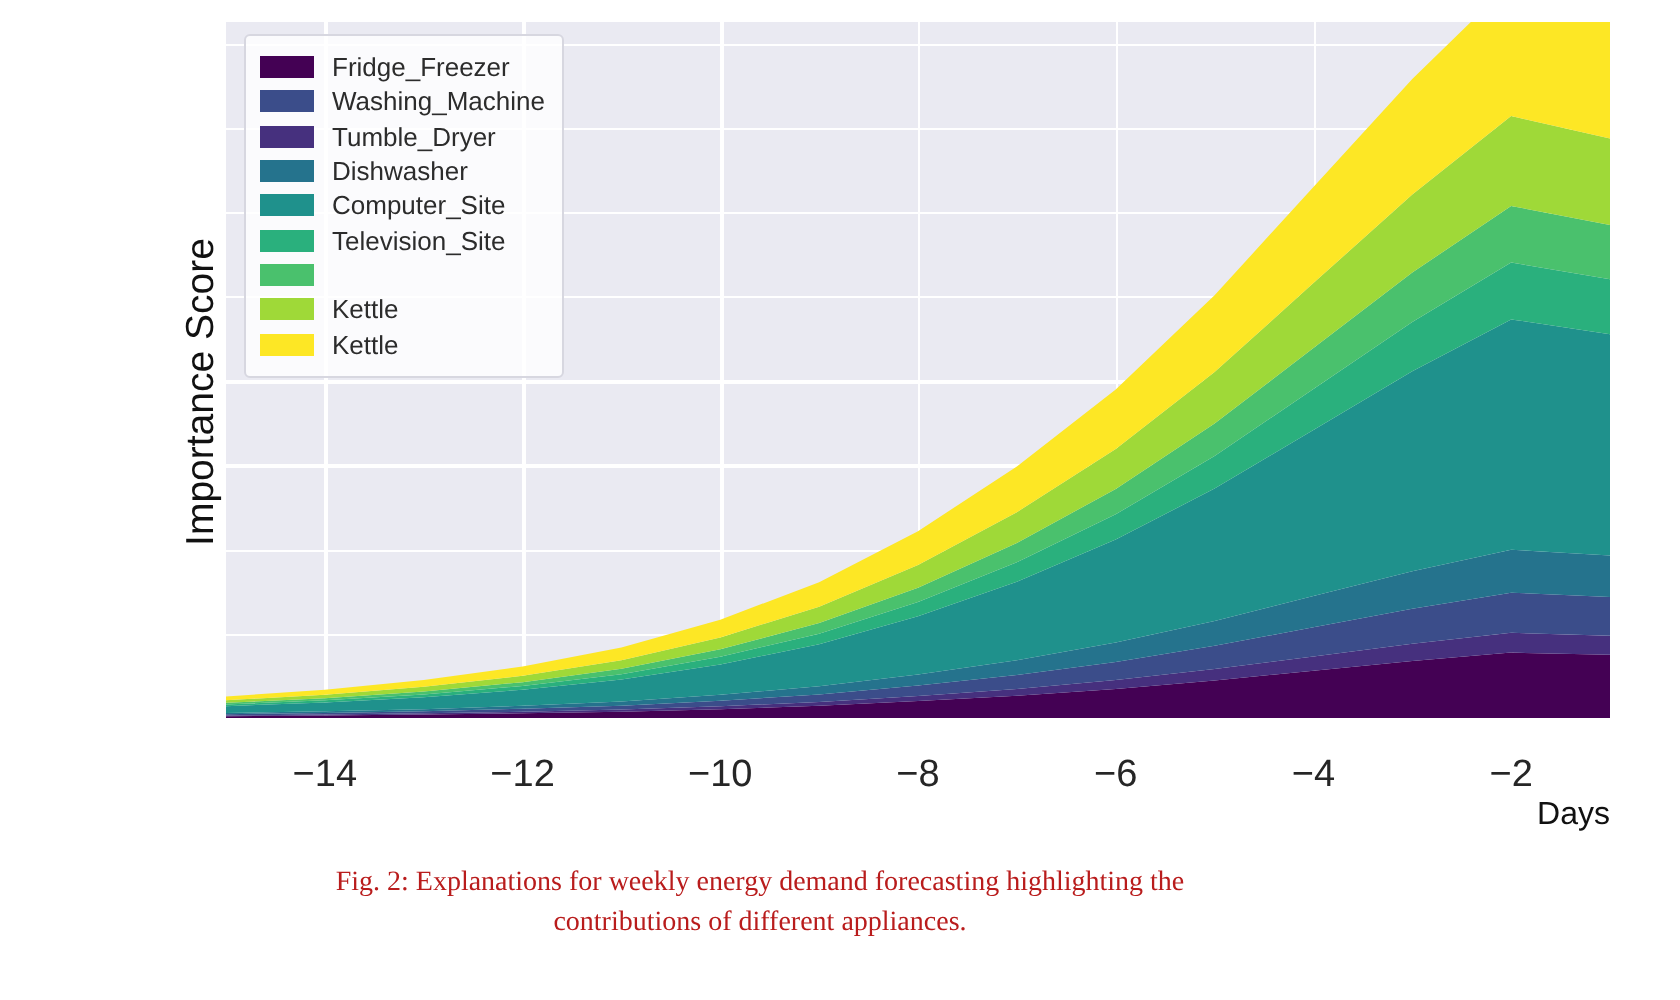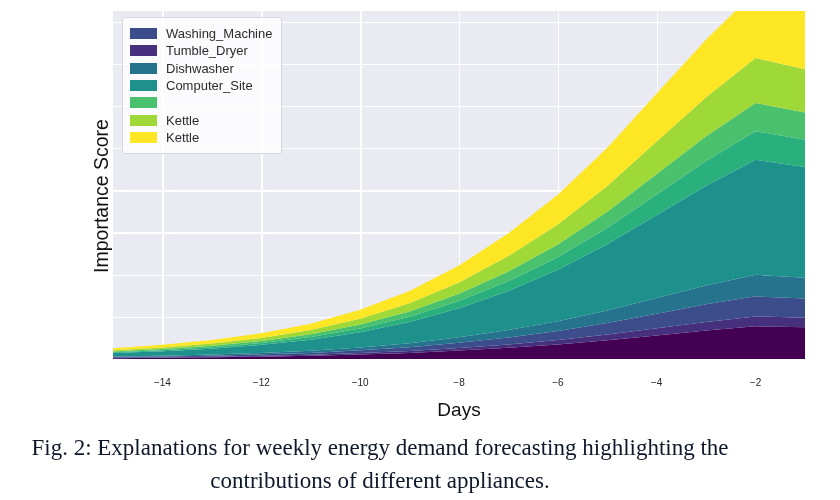--- a/index.html
+++ b/index.html
@@ -20,23 +20,23 @@
     width: 840px;
     height: 425px;
   }
   #caption {
     position: absolute;
     left: 0;
     top: 432px;
     width: 760px;
     text-align: center;
     font-family: "Liberation Serif", serif;
-    font-size: 23px;
+    font-size: 14px;
     line-height: 1.42;
-    color: #0f172a;
+    color: #b91c1c;
   }
   #caption .cap-line { display: block; }
 
   
   .plot-bg {
     position: absolute;
     left: 113px;
     top: 11px;
     width: 692px;
     height: 348px;
@@ -46,42 +46,42 @@
     position: absolute;
     background: #ffffff;
   }
   .grid-line-h { left: 0; width: 100%; height: 1.4px; }
   .grid-line-v { top: 0; height: 100%; width: 1.4px; }
   .xtick-label {
     position: absolute;
     top: 366px;
     text-align: center;
     width: 70px;
-    font-size: 10px;
+    font-size: 19px;
     color: #262626;
     transform: translateX(-35px);
     white-space: nowrap;
   }
   #ylabel {
     position: absolute;
     left: -12px;
     top: 185px;
     transform: translate(-50%, -50%) rotate(-90deg);
     transform-origin: center center;
     font-size: 19.5px;
     color: #111111;
     white-space: nowrap;
   }
   #xlabel {
     position: absolute;
     left: 0;
     top: 388px;
     width: 692px;
-    text-align: center;
-    font-size: 19px;
+    text-align: right;
+    font-size: 16px;
     color: #111111;
   }
 
   
   #legend {
     position: absolute;
     left: 9px;
     top: 6px;
     background: rgba(255,255,255,0.82);
     border: 1px solid #d7d7e0;
@@ -157,34 +157,42 @@
         <div class="xtick-label" style="left: 346px;">−8</div>
         <div class="xtick-label" style="left: 444.857px;">−6</div>
         <div class="xtick-label" style="left: 543.714px;">−4</div>
         <div class="xtick-label" style="left: 642.571px;">−2</div>
       </div>
     <div id="ylabel">Importance Score</div>
     <div id="xlabel">Days</div>
 
     <div id="legend">
         <div class="legend-row">
+          <span class="legend-swatch" style="background: rgb(68, 1, 84);"></span>
+          <span class="legend-text">Fridge_Freezer</span>
+        </div>
+        <div class="legend-row">
           <span class="legend-swatch" style="background: rgb(59, 77, 138);"></span>
           <span class="legend-text">Washing_Machine</span>
         </div>
         <div class="legend-row">
           <span class="legend-swatch" style="background: rgb(70, 48, 126);"></span>
           <span class="legend-text">Tumble_Dryer</span>
         </div>
         <div class="legend-row">
           <span class="legend-swatch" style="background: rgb(37, 115, 141);"></span>
           <span class="legend-text">Dishwasher</span>
         </div>
         <div class="legend-row">
           <span class="legend-swatch" style="background: rgb(31, 145, 140);"></span>
           <span class="legend-text">Computer_Site</span>
+        </div>
+        <div class="legend-row">
+          <span class="legend-swatch" style="background: rgb(42, 176, 125);"></span>
+          <span class="legend-text">Television_Site</span>
         </div>
         <div class="legend-row">
           <span class="legend-swatch" style="background: rgb(74, 193, 109);"></span>
         </div>
         <div class="legend-row">
           <span class="legend-swatch" style="background: rgb(159, 217, 56);"></span>
           <span class="legend-text">Kettle</span>
         </div>
         <div class="legend-row">
           <span class="legend-swatch" style="background: rgb(253, 231, 37);"></span>

